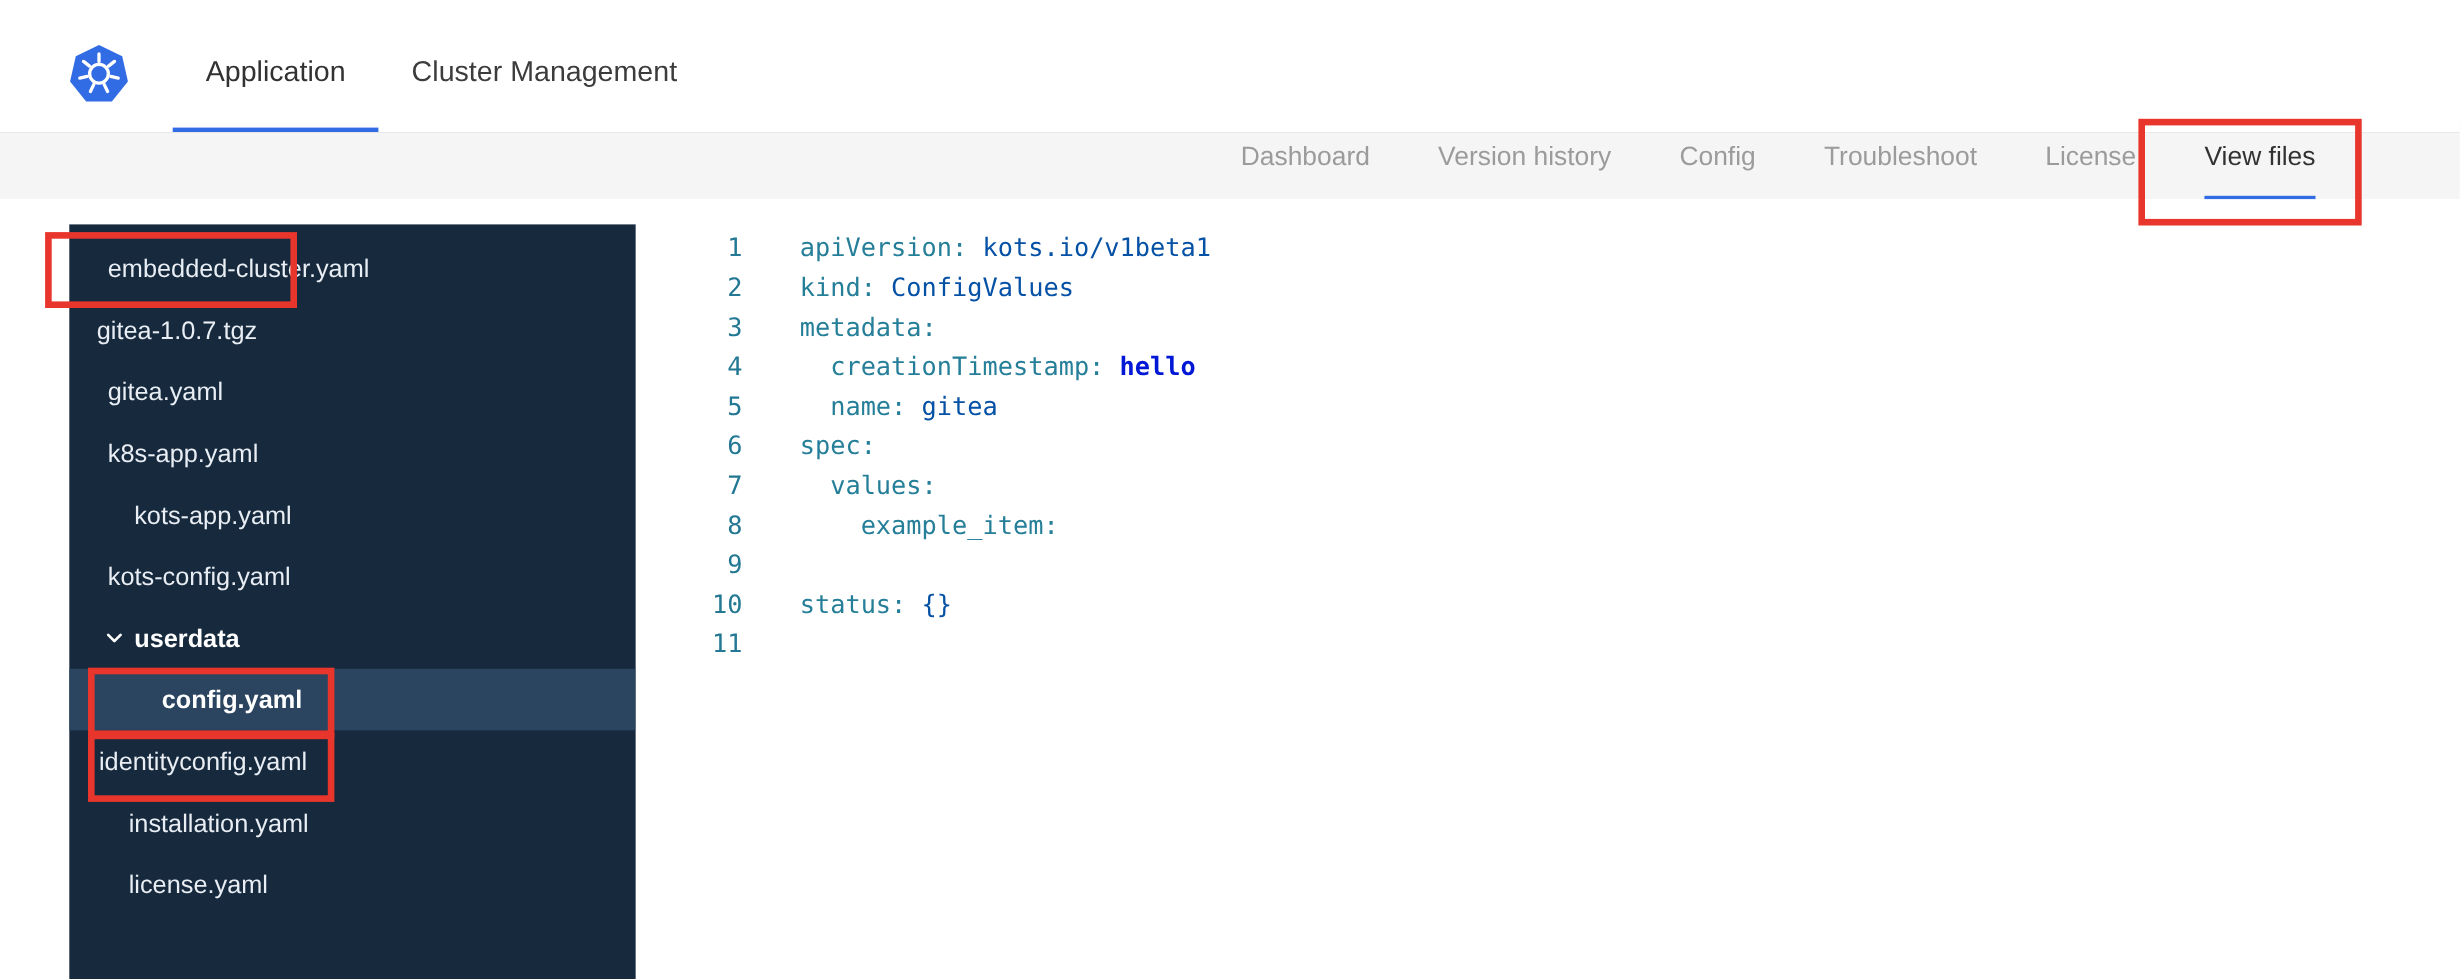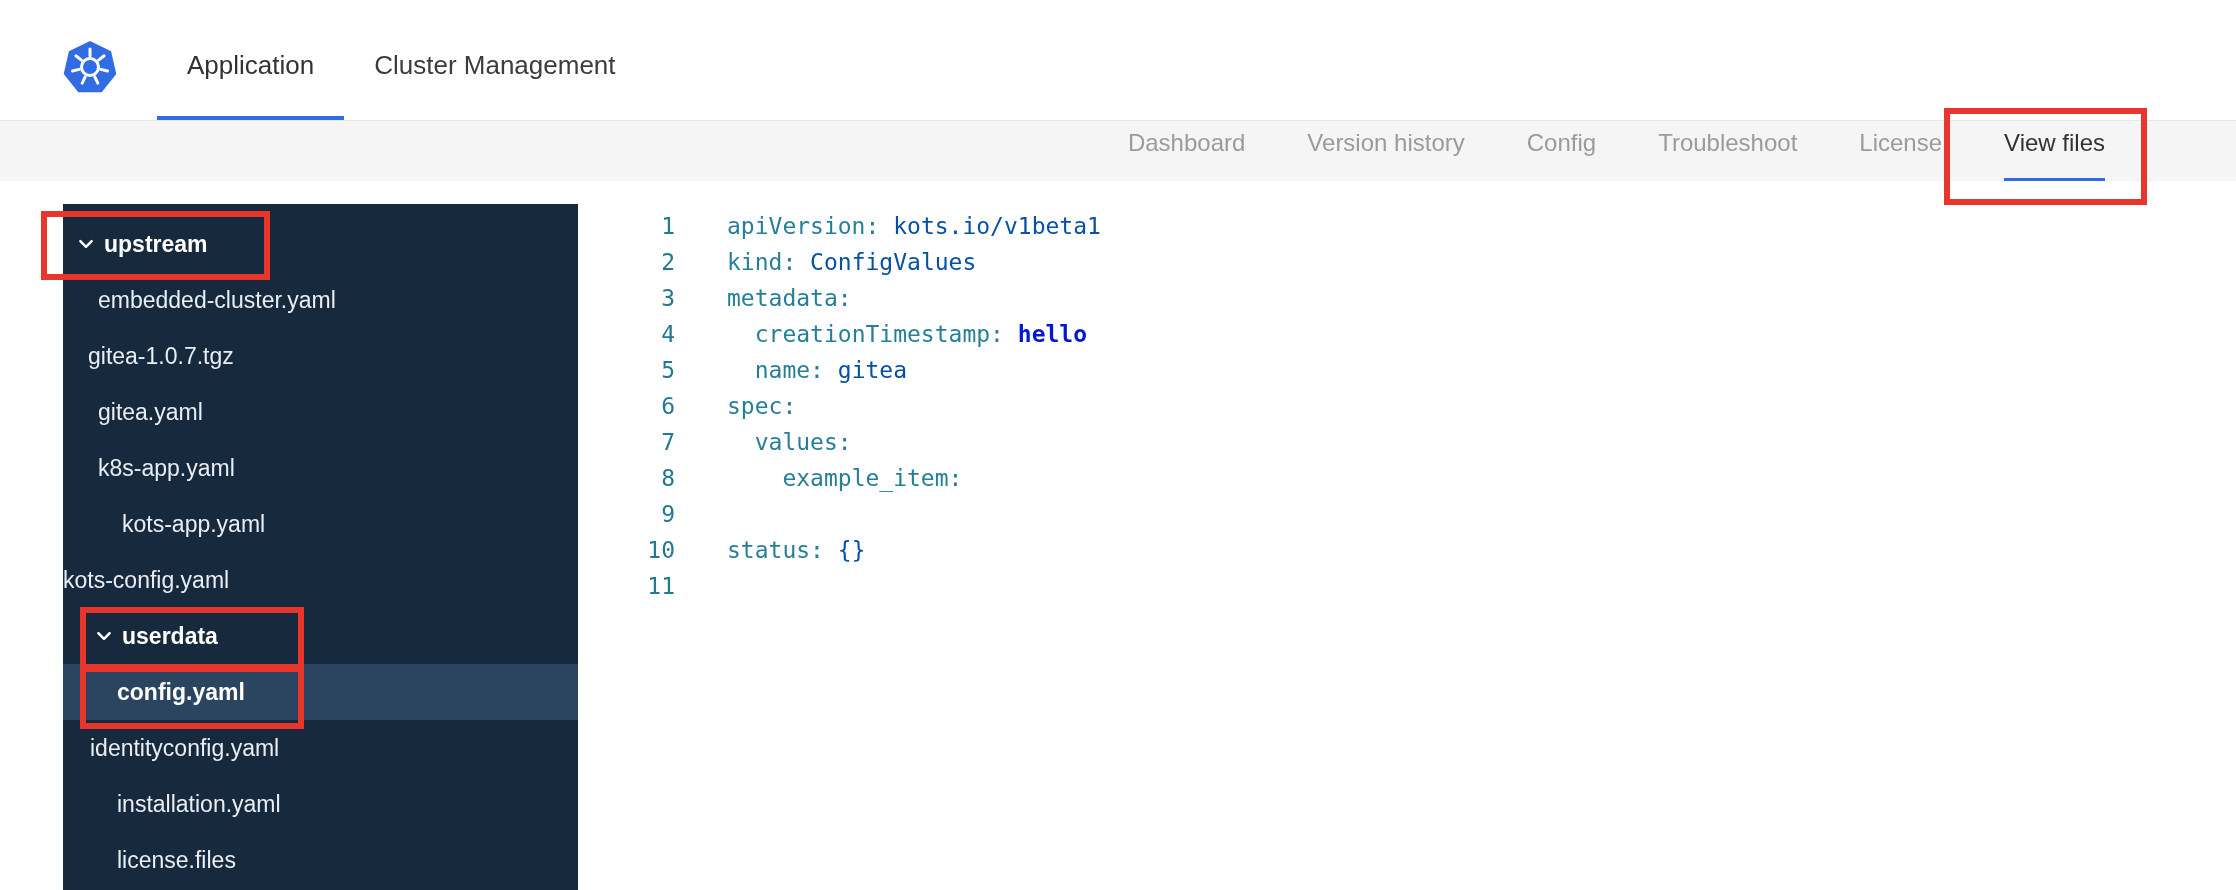--- a/index.html
+++ b/index.html
@@ -103,61 +103,55 @@
       <div class="subnav-tab">Dashboard</div>
       <div class="subnav-tab">Version history</div>
       <div class="subnav-tab">Config</div>
       <div class="subnav-tab">Troubleshoot</div>
       <div class="subnav-tab">License</div>
       <div class="subnav-tab active">View files</div>
     </nav>
 </div>
 
 <aside class="filetree">
-    <div class="tree-row folder" style="padding-left: 14px;">
-      <svg viewBox="0 0 16 16" class="chev">
-        <polyline points="3,5.5 8,10.5 13,5.5"></polyline>
-      </svg>
-      <span class="tree-label">upstream</span>
-    </div>
     <div class="tree-row file" style="padding-left: 35px;">
       <span class="tree-label">embedded-cluster.yaml</span>
     </div>
     <div class="tree-row file" style="padding-left: 25px;">
       <span class="tree-label">gitea-1.0.7.tgz</span>
     </div>
     <div class="tree-row file" style="padding-left: 35px;">
       <span class="tree-label">gitea.yaml</span>
     </div>
     <div class="tree-row file" style="padding-left: 35px;">
       <span class="tree-label">k8s-app.yaml</span>
     </div>
     <div class="tree-row file" style="padding-left: 35px; margin-left: 24px;">
       <span class="tree-label">kots-app.yaml</span>
     </div>
-    <div class="tree-row file" style="">
+    <div class="tree-row file" style="padding-left: 35px;">
       <span class="tree-label">kots-config.yaml</span>
     </div>
     <div class="tree-row folder" style="padding-left: 32px;">
       <svg viewBox="0 0 16 16" class="chev">
         <polyline points="3,5.5 8,10.5 13,5.5"></polyline>
       </svg>
       <span class="tree-label">userdata</span>
     </div>
-    <div class="tree-row file selected" style="padding-left: 54px;">
+    <div class="tree-row file selected" style="padding-left: 84px;">
       <span class="tree-label">config.yaml</span>
     </div>
     <div class="tree-row file" style="padding-left: 27px;">
       <span class="tree-label">identityconfig.yaml</span>
     </div>
     <div class="tree-row file" style="padding-left: 54px;">
       <span class="tree-label">installation.yaml</span>
     </div>
     <div class="tree-row file" style="padding-left: 54px;">
-      <span class="tree-label">license.files</span>
+      <span class="tree-label">license.yaml</span>
     </div>
   </aside>
 
 <main class="editor">
   <div class="code-lines">
       <div class="code-row">
         <div class="ln">1</div>
         <div class="code"><span class="tok-key">apiVersion:</span><span class="tok-plain"> </span><span class="tok-value">kots.io/v1beta1</span></div>
       </div>
       <div class="code-row">

